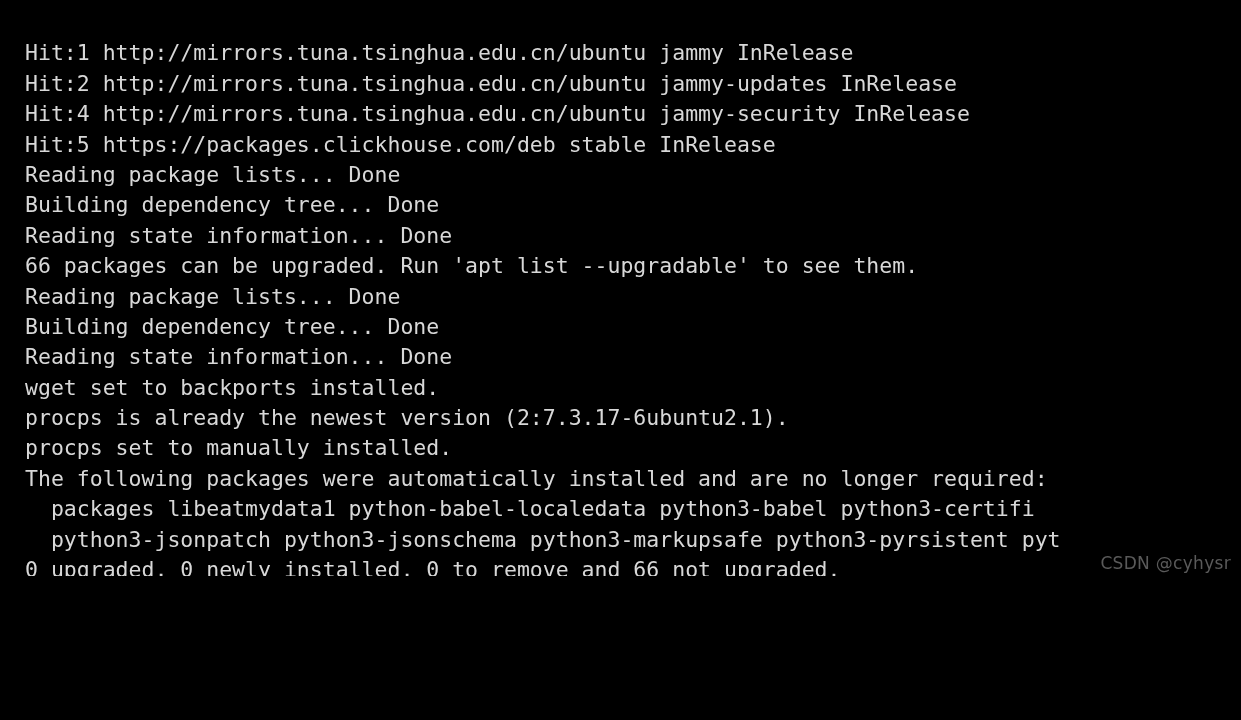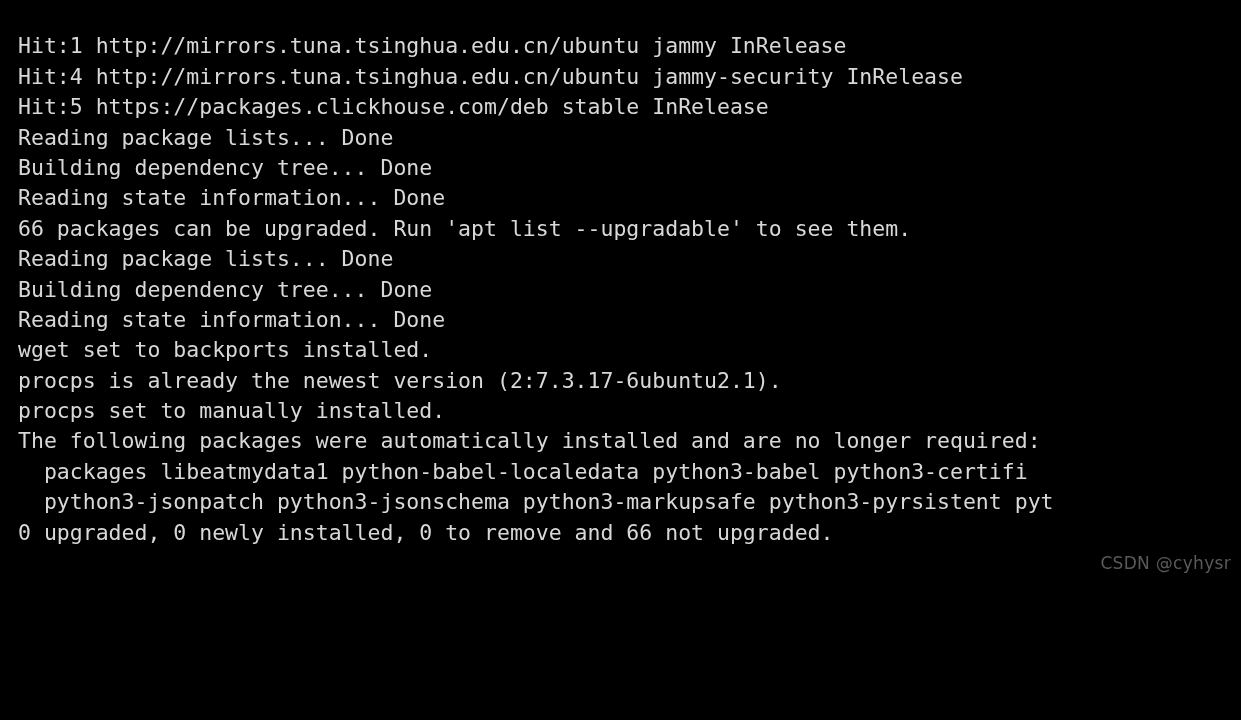--- a/index.html
+++ b/index.html
@@ -11,21 +11,21 @@
     width: 1241px;
     height: 720px;
     overflow: hidden;
     font-family: "DejaVu Sans Mono", "Liberation Mono", monospace;
   }
   #terminal {
     position: relative;
     width: 1241px;
     height: 576px;
     background: #000000;
-    padding: 1px;
+    padding: 8px;
     box-sizing: border-box;
     overflow: hidden;
   }
   .line {
     position: relative;
     height: 30.4px;
     line-height: 30.4px;
     font-size: 21.5px;
     letter-spacing: 0px;
     color: #d8d8d8;
@@ -49,20 +49,21 @@
 <body>
 
 <div id="terminal">
 
   <div class="line">
     
   </div>
 
   <div id="output">
       <div class="line">Hit:1 http://mirrors.tuna.tsinghua.edu.cn/ubuntu jammy InRelease</div>
+      <div class="line">Hit:2 http://mirrors.tuna.tsinghua.edu.cn/ubuntu jammy-updates InRelease</div>
       <div class="line">Hit:4 http://mirrors.tuna.tsinghua.edu.cn/ubuntu jammy-security InRelease</div>
       <div class="line">Hit:5 https://packages.clickhouse.com/deb stable InRelease</div>
       <div class="line">Reading package lists... Done</div>
       <div class="line">Building dependency tree... Done</div>
       <div class="line">Reading state information... Done</div>
       <div class="line">66 packages can be upgraded. Run 'apt list --upgradable' to see them.</div>
       <div class="line">Reading package lists... Done</div>
       <div class="line">Building dependency tree... Done</div>
       <div class="line">Reading state information... Done</div>
       <div class="line">wget set to backports installed.</div>

